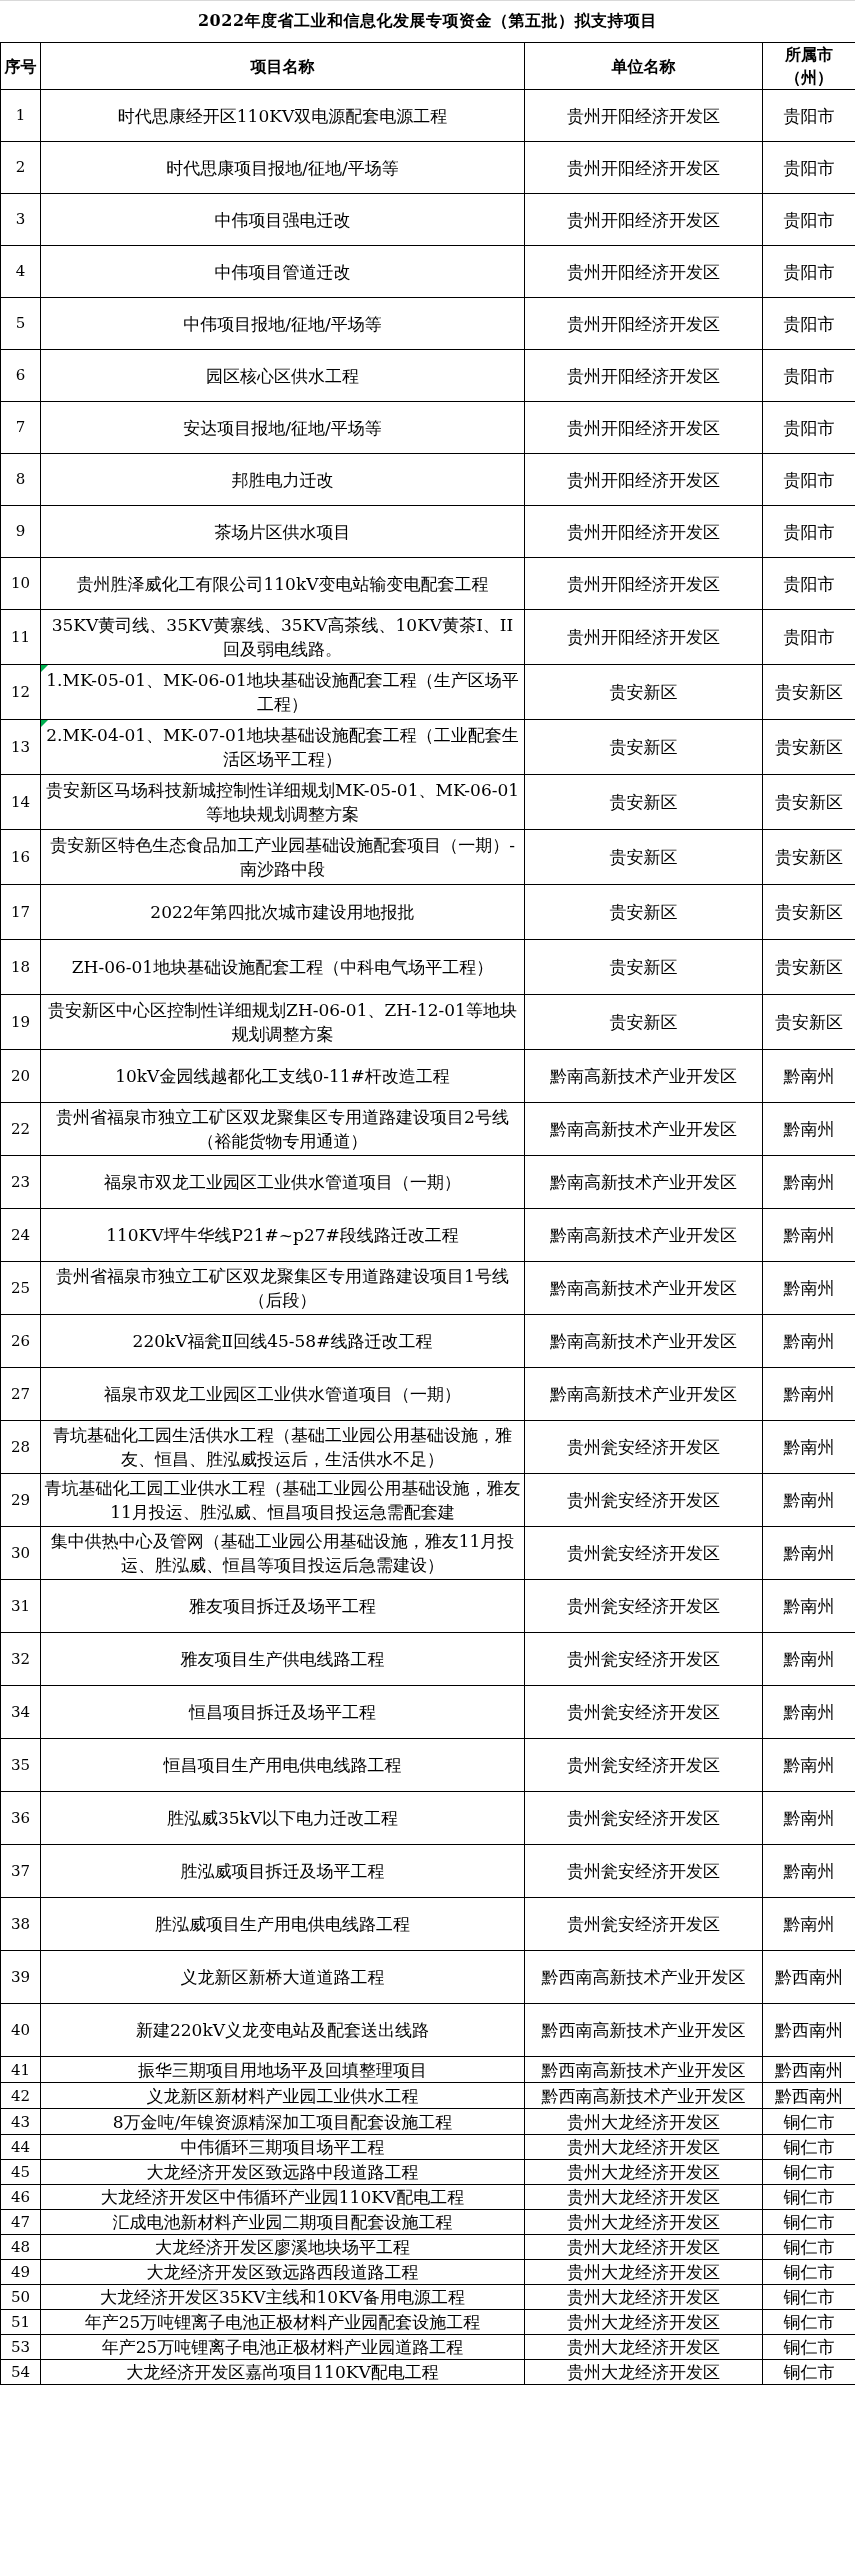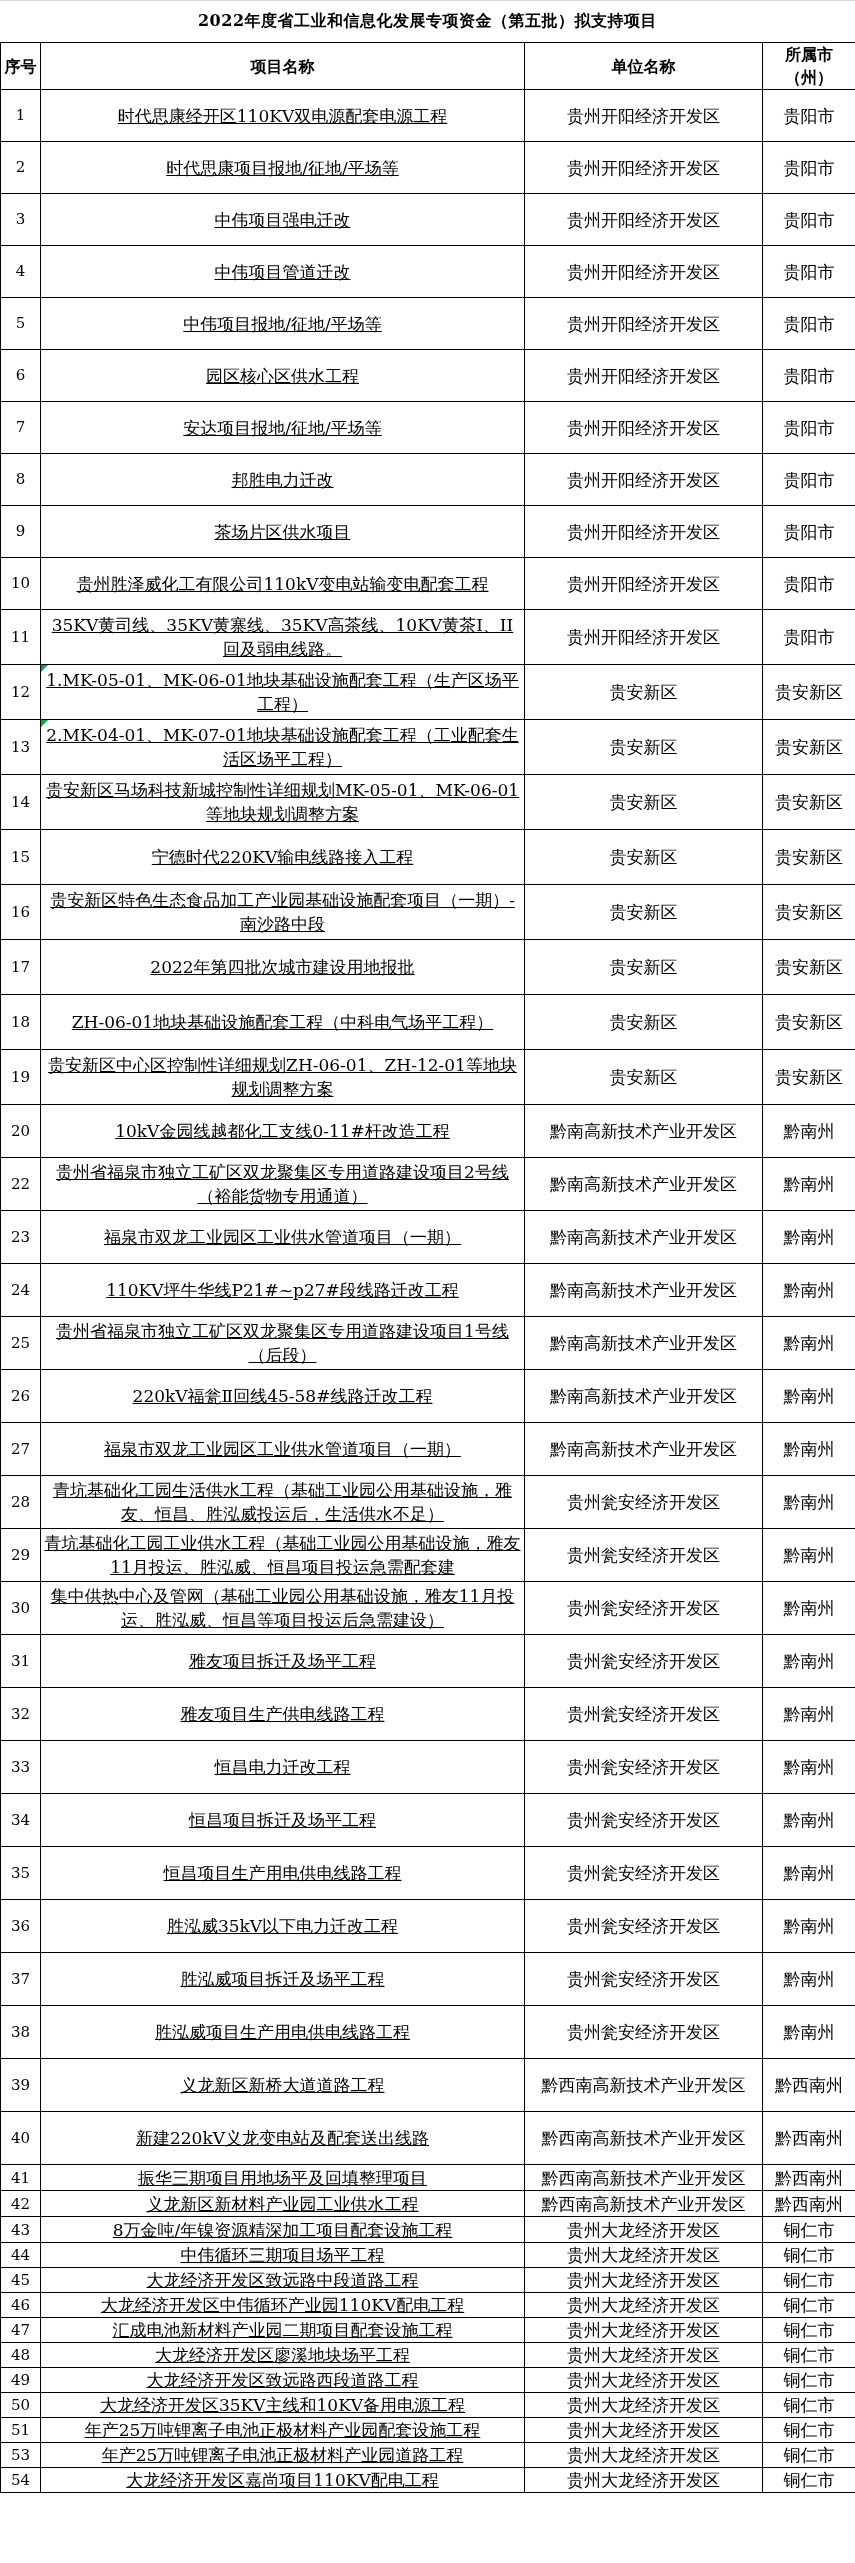--- a/index.html
+++ b/index.html
@@ -49,21 +49,21 @@
     height: 44px;
   }
   th.pre { white-space: pre-line; line-height: 1.25; margin-left: 12px; }
   td { font-size: 17px; }
   td.no-cell { font-size: 15px; }
   tr.h-a  td { height: 52px; }
   tr.h-b  td { height: 55px; }
   tr.h-c  td { height: 53px; }
   tr.h-d  td { height: 26px; line-height: 1.2; }
   tr.h-e  td { height: 25px; line-height: 1.15; }
-  td.proj-cell { position: relative; text-decoration: underline; }
+  td.proj-cell { position: relative; }
   .corner-marker {
     position: absolute;
     top: 0;
     left: 0;
     width: 0;
     height: 0;
     border-top: 7px solid #00b050;
     border-right: 7px solid transparent;
   }
 </style>
@@ -167,26 +167,20 @@
           <td>贵安新区</td>
           <td>贵安新区</td>
         </tr>
         <tr class="h-b">
           <td class="no-cell">14</td>
           <td class="proj-cell">贵安新区马场科技新城控制性详细规划MK-05-01、MK-06-01等地块规划调整方案</td>
           <td>贵安新区</td>
           <td>贵安新区</td>
         </tr>
         <tr class="h-b">
-          <td class="no-cell">15</td>
-          <td class="proj-cell">宁德时代220KV输电线路接入工程</td>
-          <td>贵安新区</td>
-          <td>贵安新区</td>
-        </tr>
-        <tr class="h-b">
           <td class="no-cell">16</td>
           <td class="proj-cell">贵安新区特色生态食品加工产业园基础设施配套项目（一期）-南沙路中段</td>
           <td>贵安新区</td>
           <td>贵安新区</td>
         </tr>
         <tr class="h-b">
           <td class="no-cell">17</td>
           <td class="proj-cell">2022年第四批次城市建设用地报批</td>
           <td>贵安新区</td>
           <td>贵安新区</td>
@@ -265,26 +259,20 @@
         </tr>
         <tr class="h-c">
           <td class="no-cell">31</td>
           <td class="proj-cell">雅友项目拆迁及场平工程</td>
           <td>贵州瓮安经济开发区</td>
           <td>黔南州</td>
         </tr>
         <tr class="h-c">
           <td class="no-cell">32</td>
           <td class="proj-cell">雅友项目生产供电线路工程</td>
-          <td>贵州瓮安经济开发区</td>
-          <td>黔南州</td>
-        </tr>
-        <tr class="h-c">
-          <td class="no-cell">33</td>
-          <td class="proj-cell">恒昌电力迁改工程</td>
           <td>贵州瓮安经济开发区</td>
           <td>黔南州</td>
         </tr>
         <tr class="h-c">
           <td class="no-cell">34</td>
           <td class="proj-cell">恒昌项目拆迁及场平工程</td>
           <td>贵州瓮安经济开发区</td>
           <td>黔南州</td>
         </tr>
         <tr class="h-c">

